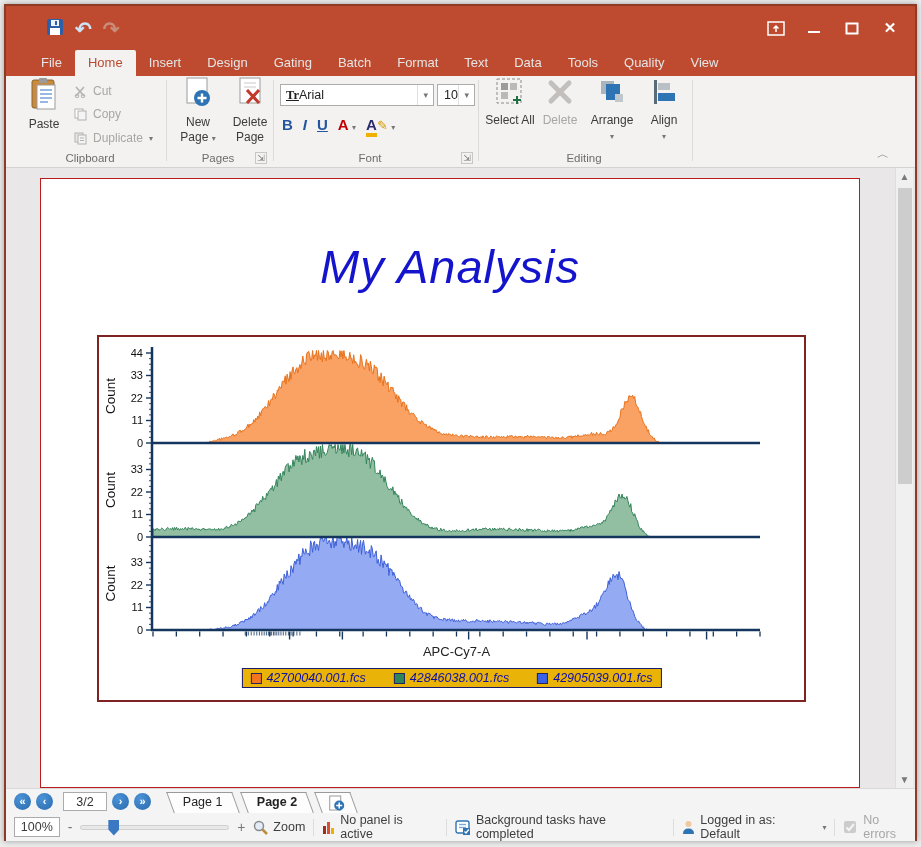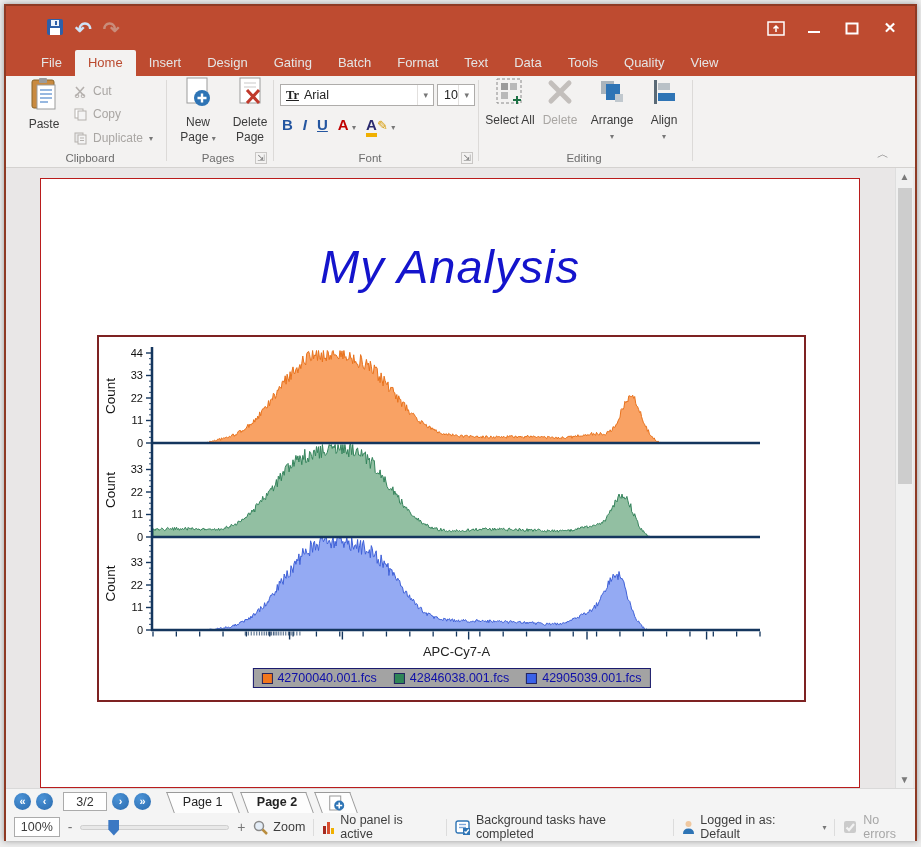--- a/index.html
+++ b/index.html
@@ -39,22 +39,22 @@
   .fmtbtn { font-weight:bold; font-size:15px; }
   .collapse { position:absolute; right:26px; bottom:4px; color:#777; font-size:12px; }
 
   
   .docarea { position:relative; height:620px; background:#e9e7e7; overflow:hidden; }
   .page { position:absolute; left:34px; top:10px; width:820px; bottom:0; background:#fff; border:1px solid #b91c1c; }
   .page-title { position:absolute; top:60px; left:0; width:100%; text-align:center;
     font-style:italic; font-size:47px; color:#1414cc; letter-spacing:1px; }
   .chartbox { position:absolute; left:56px; top:156px; width:709px; height:367px; border:2px solid #7e2222; background:#fff; }
   .legend { position:absolute; left:50%; top:331px; transform:translateX(-50%); white-space:nowrap;
-    border:1px solid #1b1b6e; background:#a3a3a3; padding:2px 8px; display:inline-flex; gap:17px; align-items:center;
-    font-size:12.5px; color:#0f0fa8; }
+    border:1px solid #1b1b6e; background:#eab308; padding:2px 8px; display:inline-flex; gap:28px; align-items:center;
+    font-size:12.5px; color:#0f0fa8;font-style:italic; }
   .lg-item { display:inline-flex; align-items:center; gap:5px; }
   .lg-sw { width:11px; height:11px; border:1px solid #24245e; display:inline-block; }
 
   
   .vscroll { position:absolute; right:2px; top:0; bottom:0; width:18px; background:#f0f0f0; border-left:1px solid #dedede; }
   .vs-arrow { position:absolute; left:0; width:100%; height:17px; color:#7a7a7a; font-size:10px; text-align:center; line-height:17px; }
   .vs-thumb { position:absolute; left:2px; width:14px; top:20px; height:296px; background:#cdcdcd; }
 
   
   .pagerbar { position:relative; height:25px; background:#f4f4f4; border-top:1px solid #d9d9d9; display:flex; align-items:center; padding-left:8px; font-size:12.5px; color:#333; }
@@ -198,21 +198,21 @@
             <path d="M12 13 L24 26 M24 13 L12 26" stroke="#c0392b" stroke-width="3"></path>
           </svg>
       </div>
       <div>Delete Page</div>
     </div>
     <div class="grouplabel" style="left:166px; width:92px;">Pages</div>
     <div class="launcher" style="left:249px;">⇲</div>
     <div class="rsep" style="left:267px;"></div>
 
     <div class="combo" style="left:274px; top:8px; width:154px; height:22px; padding-left:5px;">
-      <span style="font-family:'Liberation Serif',serif; font-weight:bold; margin-right:5px;text-decoration:underline;">Tr</span>
+      <span style="font-family:'Liberation Serif',serif; font-weight:bold; text-decoration:underline;">Tr</span>
       <span>Arial</span>
       <span class="drop">▾</span>
     </div>
     <div class="combo" style="left:431px; top:8px; width:38px; height:22px; padding-left:6px;">
       <span>10</span>
       <span class="drop">▾</span>
     </div>
     <div class="fmt" style="left:276px; top:40px;">
       <span class="fmtbtn" style="color:#2456a0;">B</span>
       <span class="fmtbtn" style="color:#2456a0; font-style:italic;">I</span>

